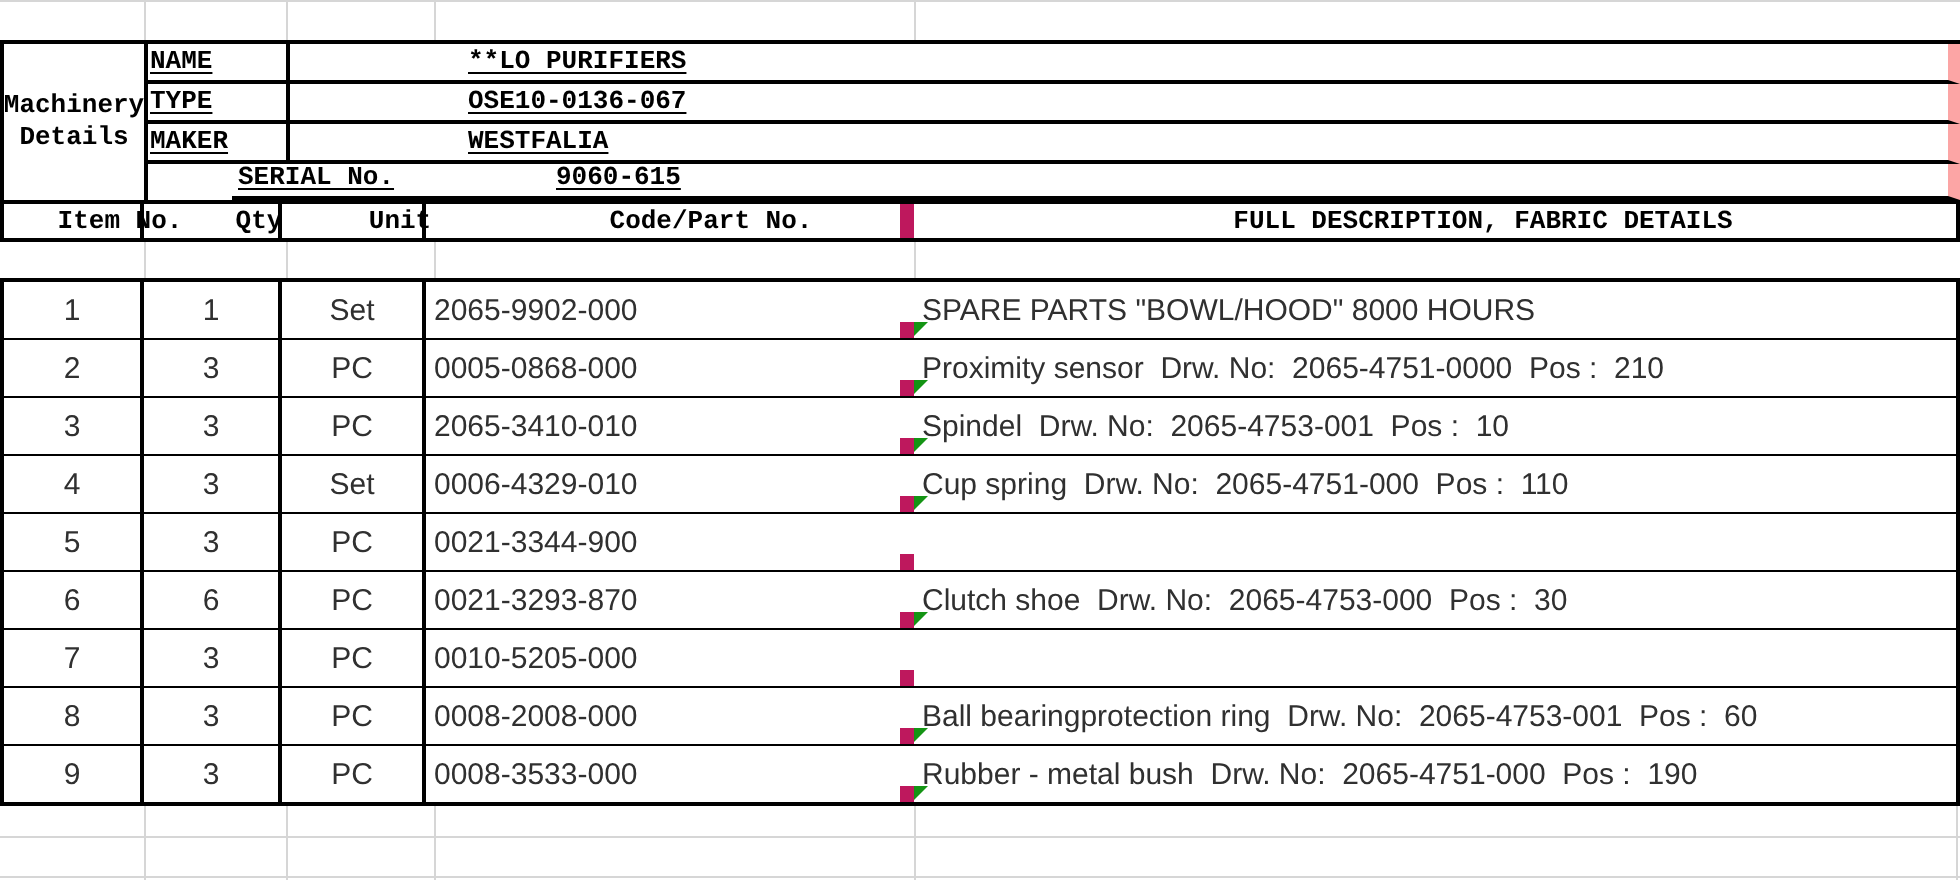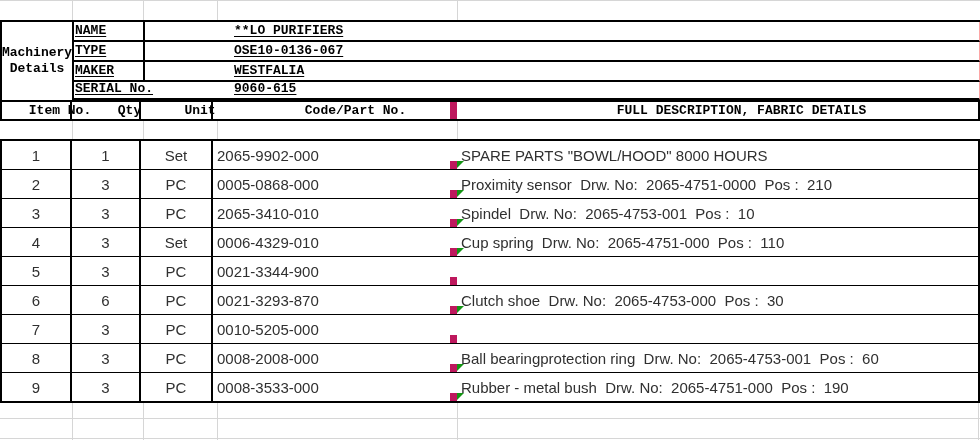--- a/index.html
+++ b/index.html
@@ -9,22 +9,22 @@
   .gl{position:absolute;background:#d6d6d6;}
   .glh{height:1px;left:0;width:980px;}
   .glv{width:1px;}
   
   .mach-a{position:absolute;left:0;top:20px;width:74px;height:82px;box-sizing:border-box;
           border:2px solid #000;display:flex;align-items:center;justify-content:center;text-align:center;
           font-family:"Liberation Mono",monospace;font-weight:bold;font-size:13px;line-height:16px;}
   .mach-rows{position:absolute;left:72px;top:20px;width:908px;height:82px;box-sizing:border-box;
              border-top:2px solid #000;}
   .mach-row{position:relative;height:20px;box-sizing:border-box;border-bottom:2px solid #000;}
-  .mach-row.last{height:18px;}
-  .mach-row{border-right:1px solid #fca5a5;padding-left:12px;}
+  .mach-row.last{height:18px;margin-left:44px;}
+  .mach-row{border-right:6px solid #fca5a5;padding-left:12px;}
   .mach-label{position:absolute;left:3px;bottom:2px;font-family:"Liberation Mono",monospace;
               font-weight:bold;font-size:13px;text-decoration:underline;text-underline-offset:2px;white-space:pre;}
   .mach-div{position:absolute;left:71px;top:0;bottom:0;width:2px;background:#000;}
   .mach-value{position:absolute;left:162px;bottom:2px;font-family:"Liberation Mono",monospace;
               font-weight:bold;font-size:13px;text-decoration:underline;text-underline-offset:2px;white-space:pre;}
   
   .hdr{position:absolute;left:0;top:100px;width:980px;height:21px;box-sizing:border-box;
        border:2px solid #000;display:flex;}
   .hc{box-sizing:border-box;display:flex;align-items:flex-end;justify-content:center;padding-bottom:1px;
       font-family:"Liberation Mono",monospace;font-weight:bold;font-size:13px;white-space:nowrap;

